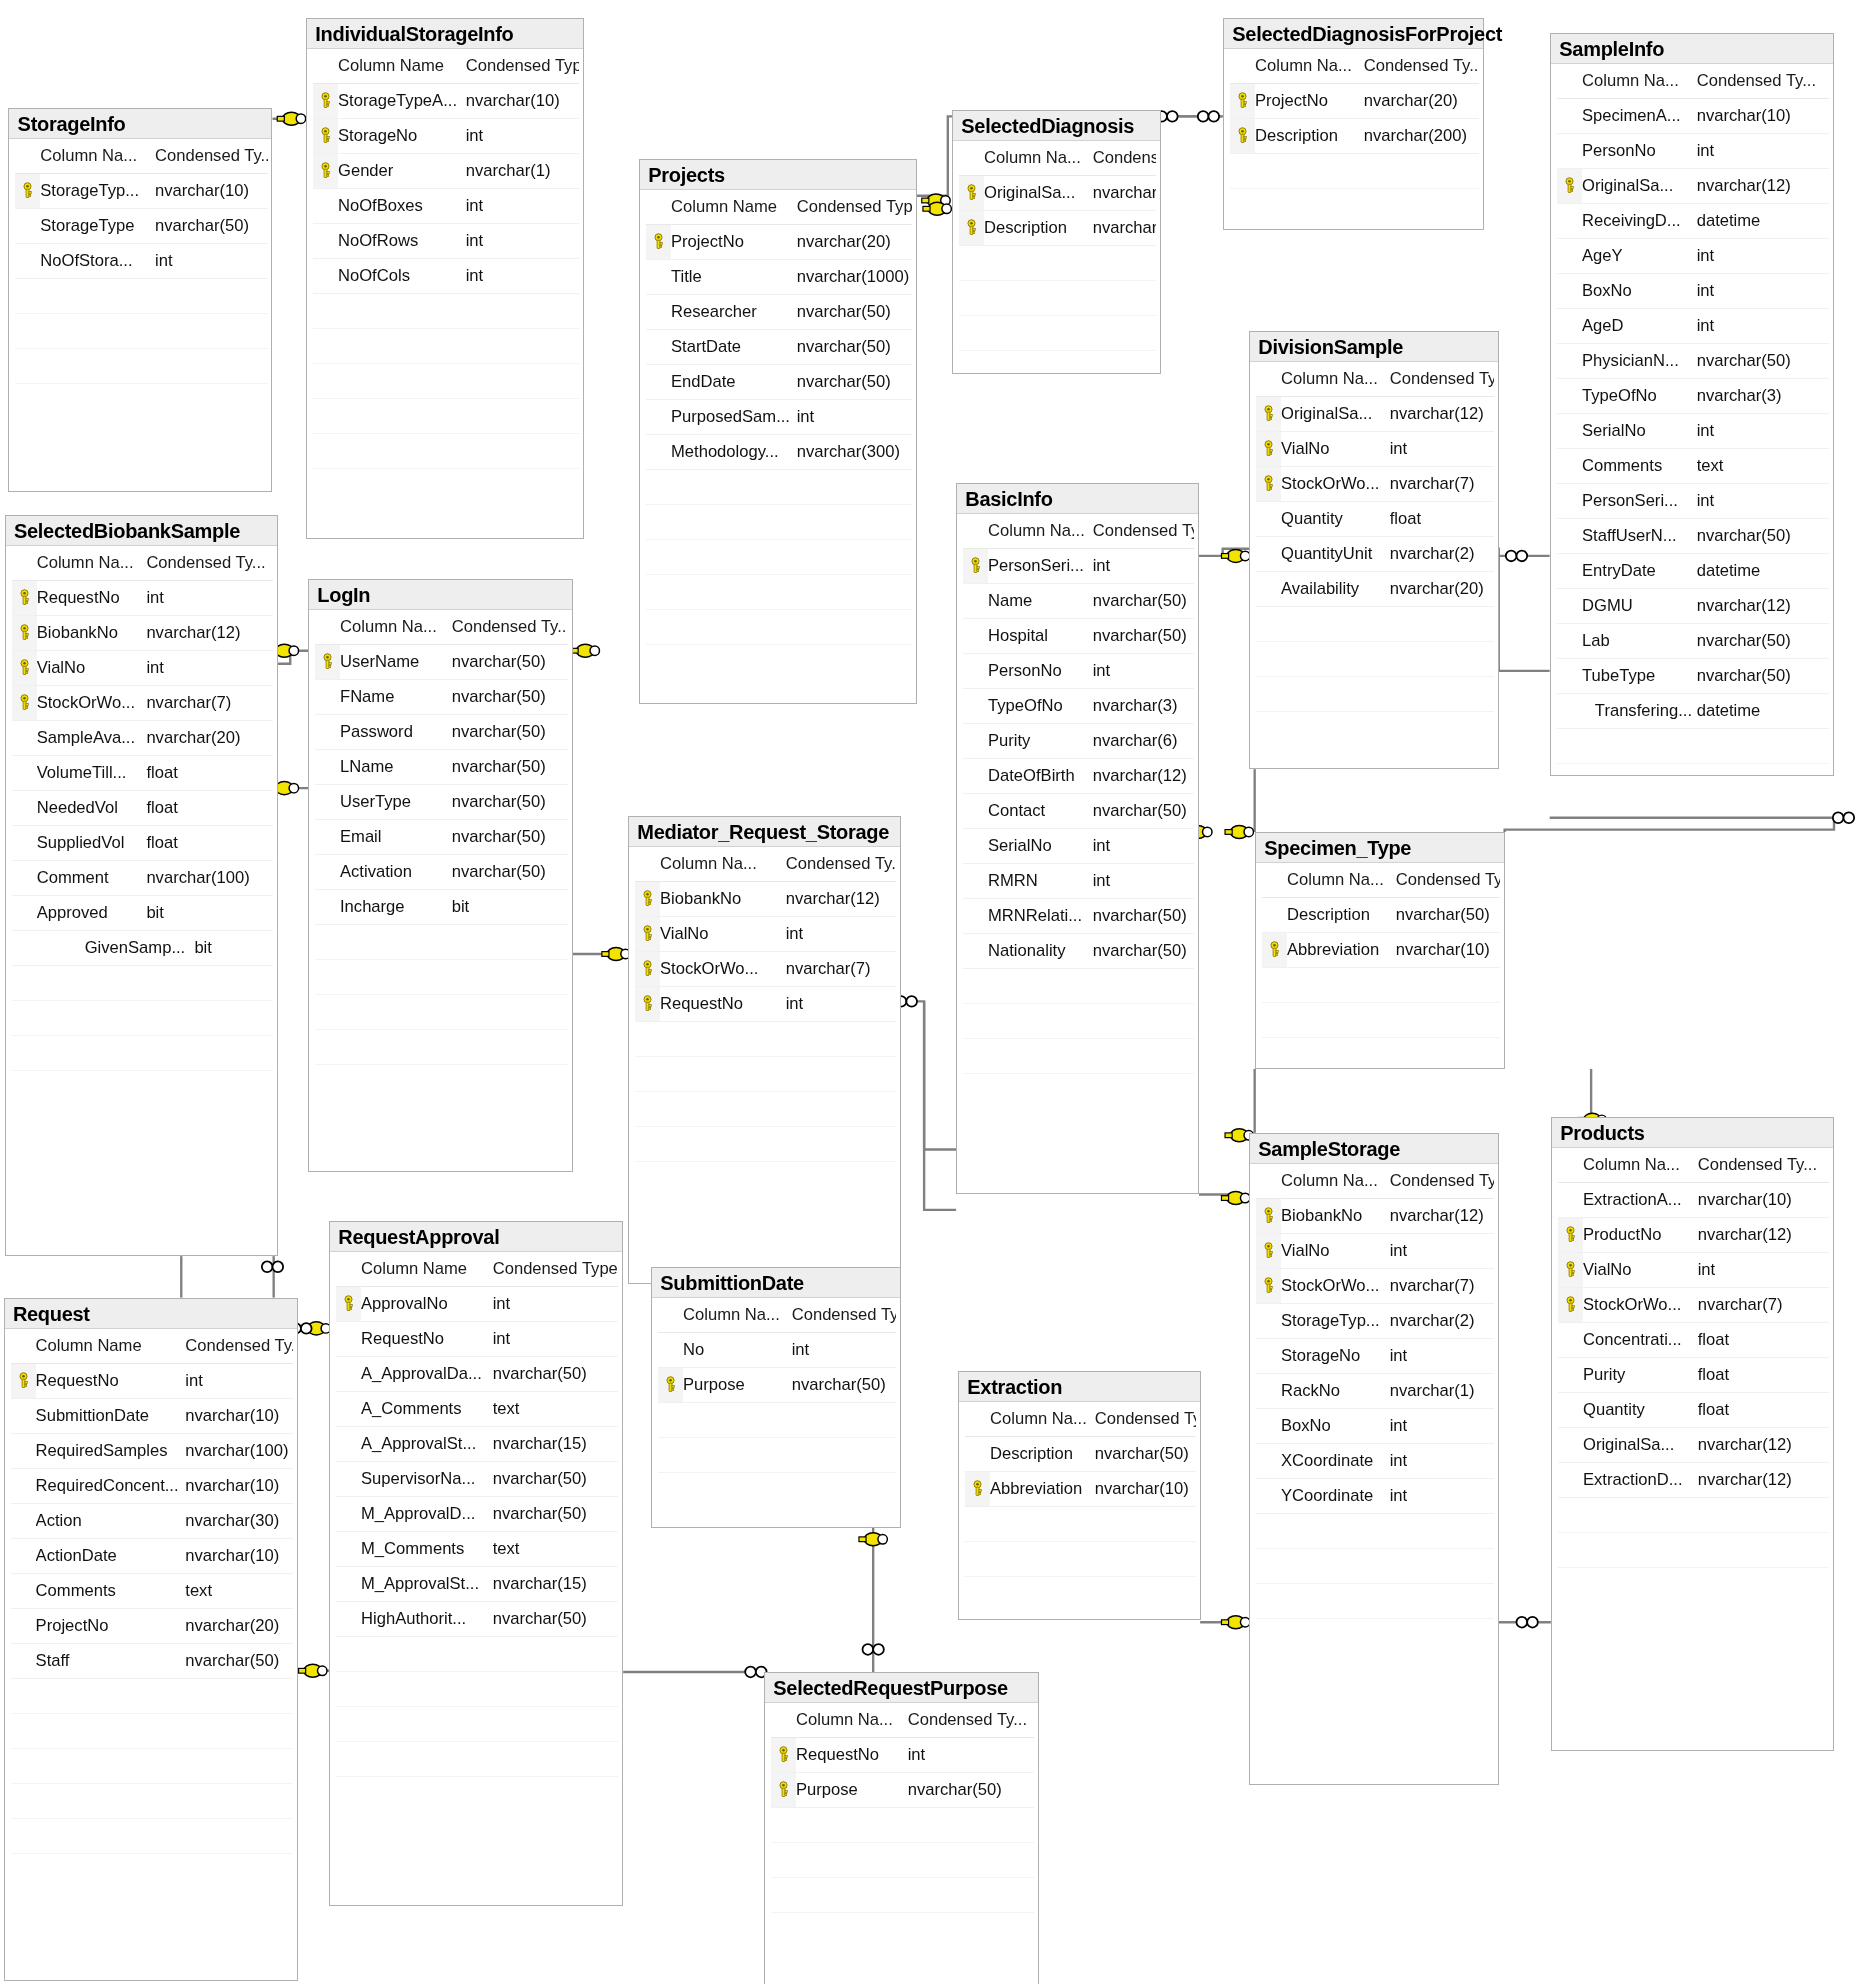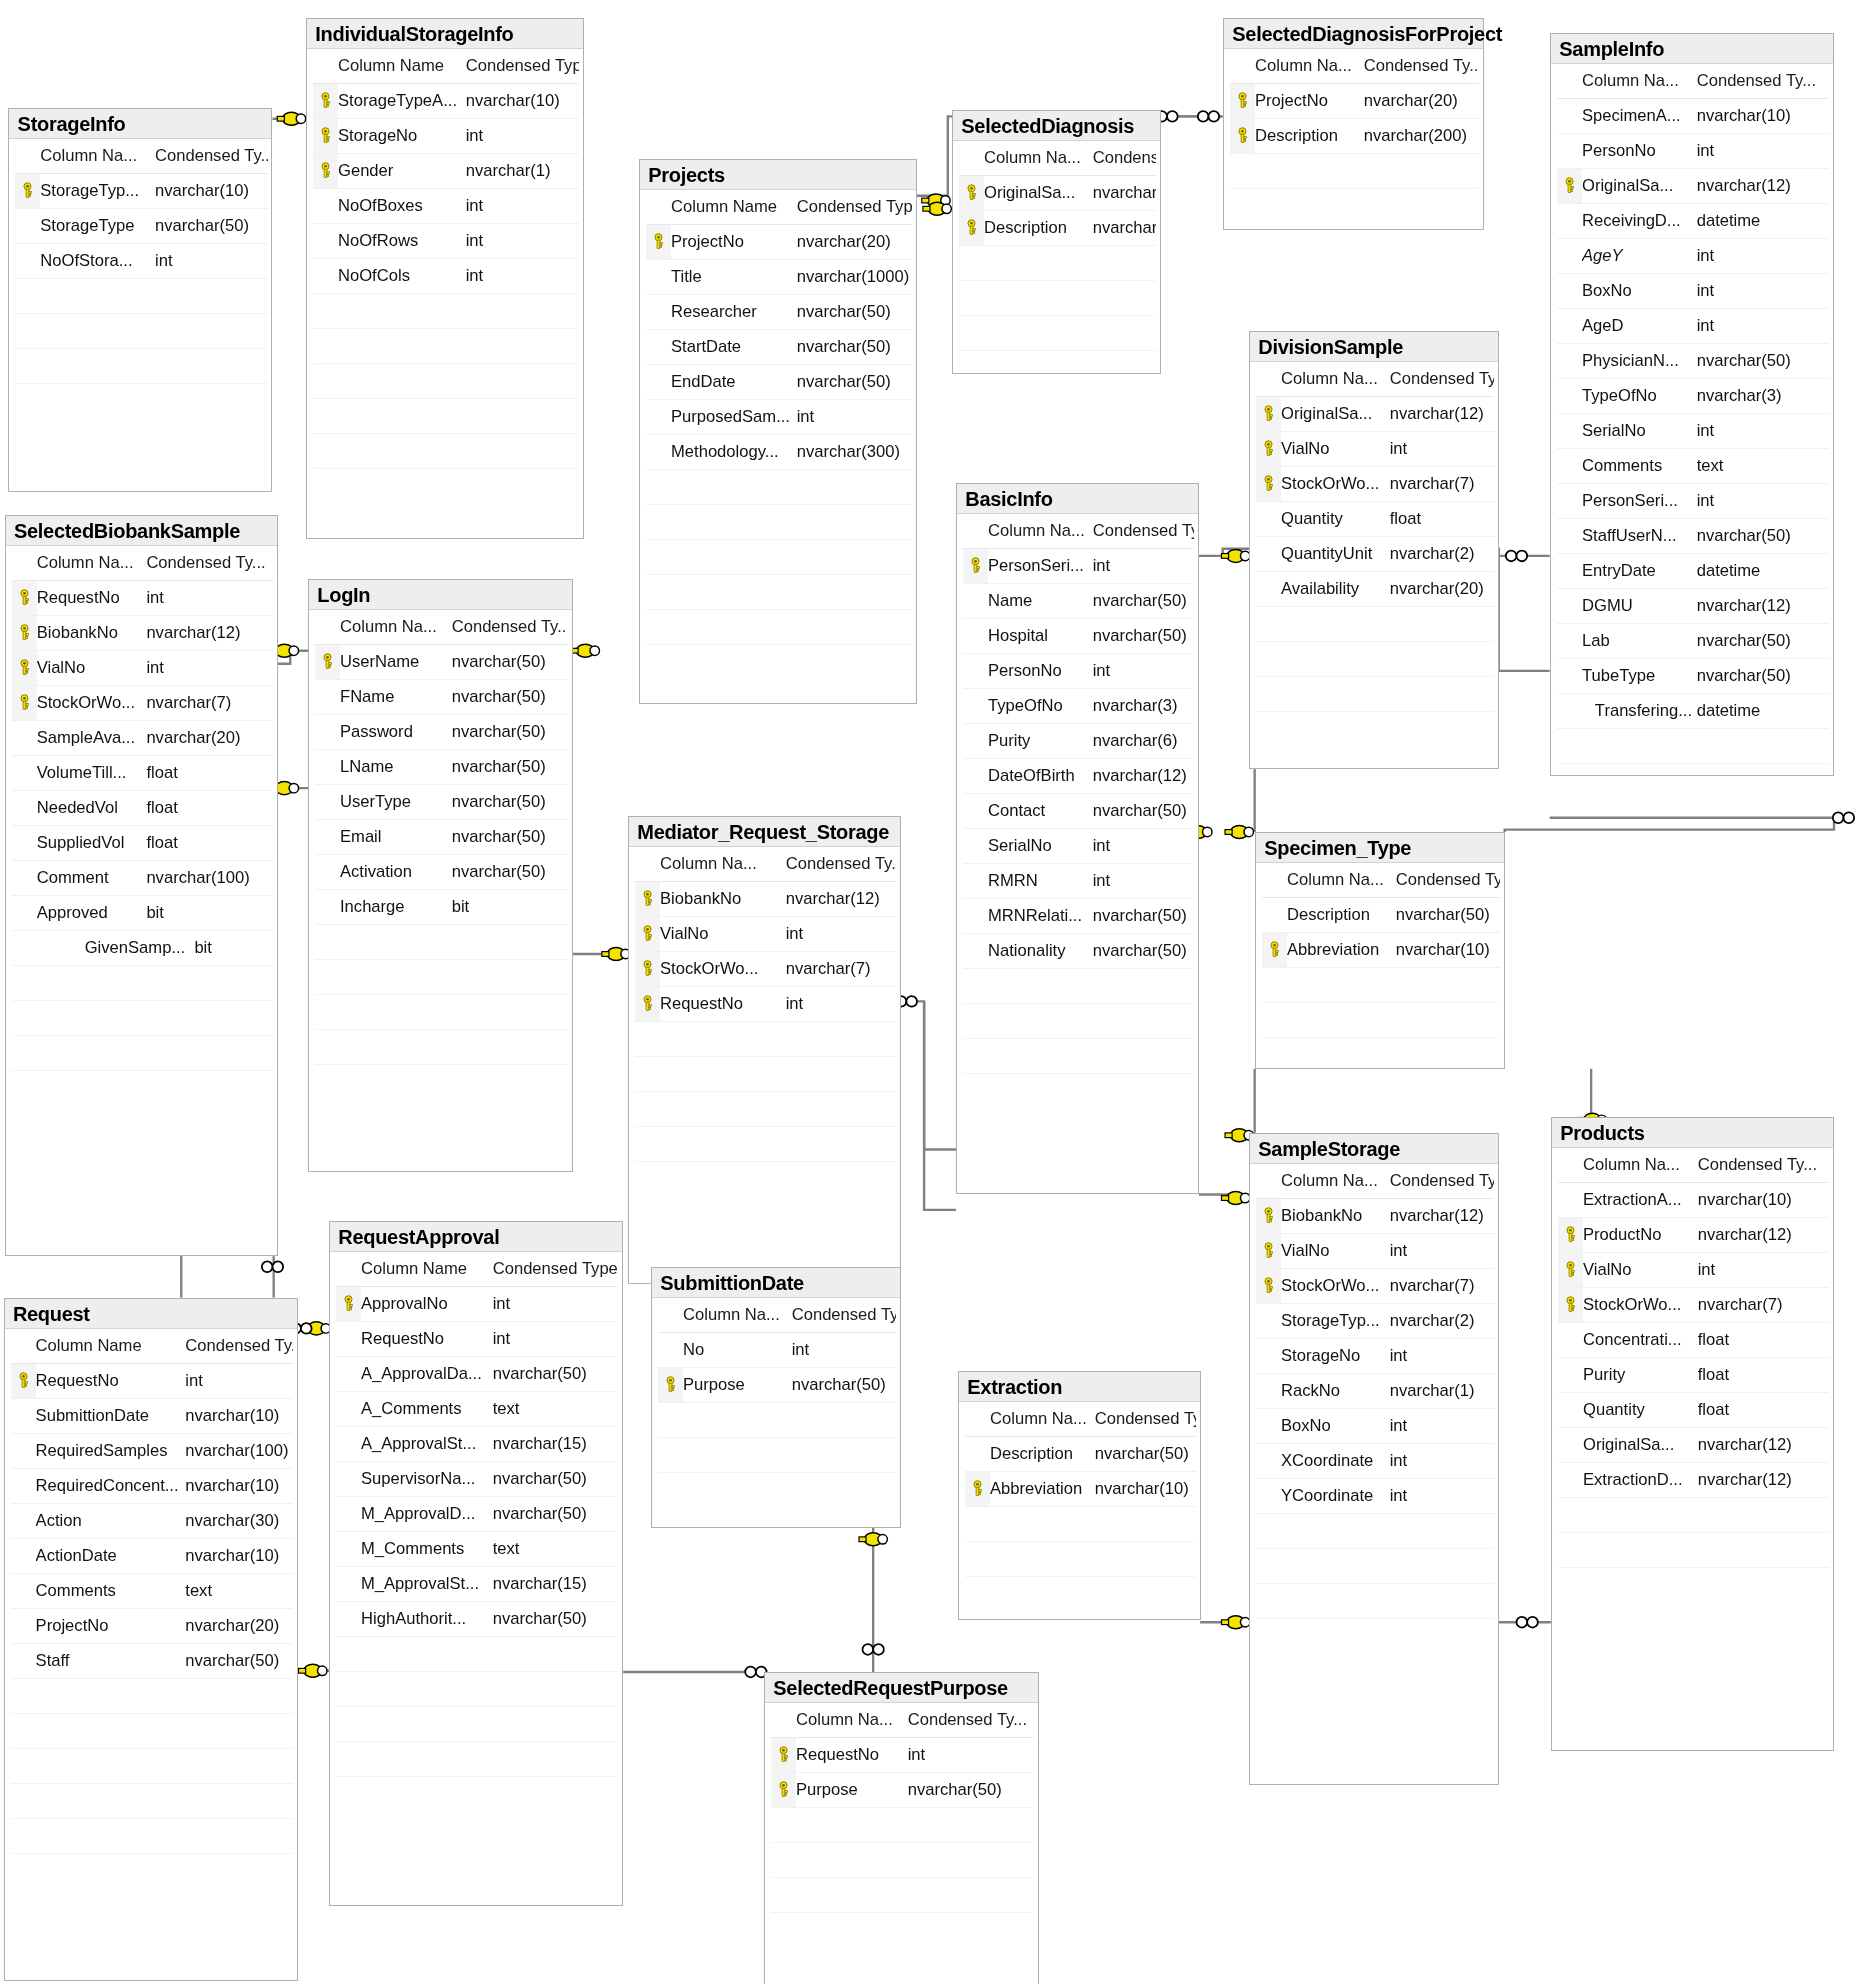--- a/index.html
+++ b/index.html
@@ -542,21 +542,21 @@
             <div class="cname" style="width: 110px;">OriginalSa...</div>
             <div class="ctype">nvarchar(12)</div>
           </div>
           <div class="row">
             <div class="keycell"></div>
             <div class="cname" style="width: 110px;">ReceivingD...</div>
             <div class="ctype">datetime</div>
           </div>
           <div class="row">
             <div class="keycell"></div>
-            <div class="cname" style="width: 110px; font-style: italic;">AgeY</div>
+            <div class="cname" style="width: 110px;">AgeY</div>
             <div class="ctype">int</div>
           </div>
           <div class="row">
             <div class="keycell"></div>
             <div class="cname" style="width: 110px;">BoxNo</div>
             <div class="ctype">int</div>
           </div>
           <div class="row">
             <div class="keycell"></div>
             <div class="cname" style="width: 110px;">AgeD</div>

